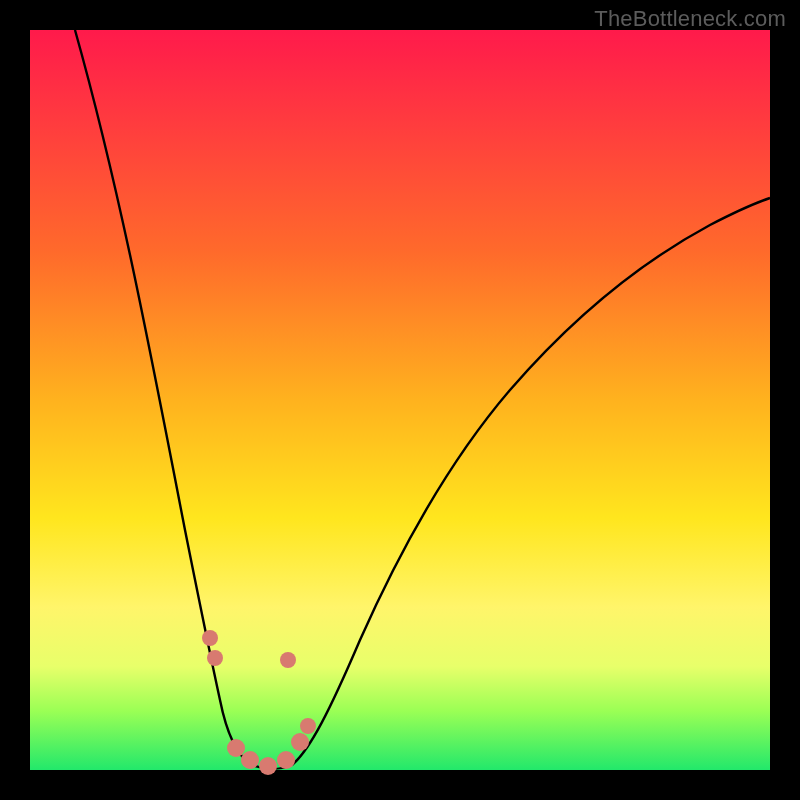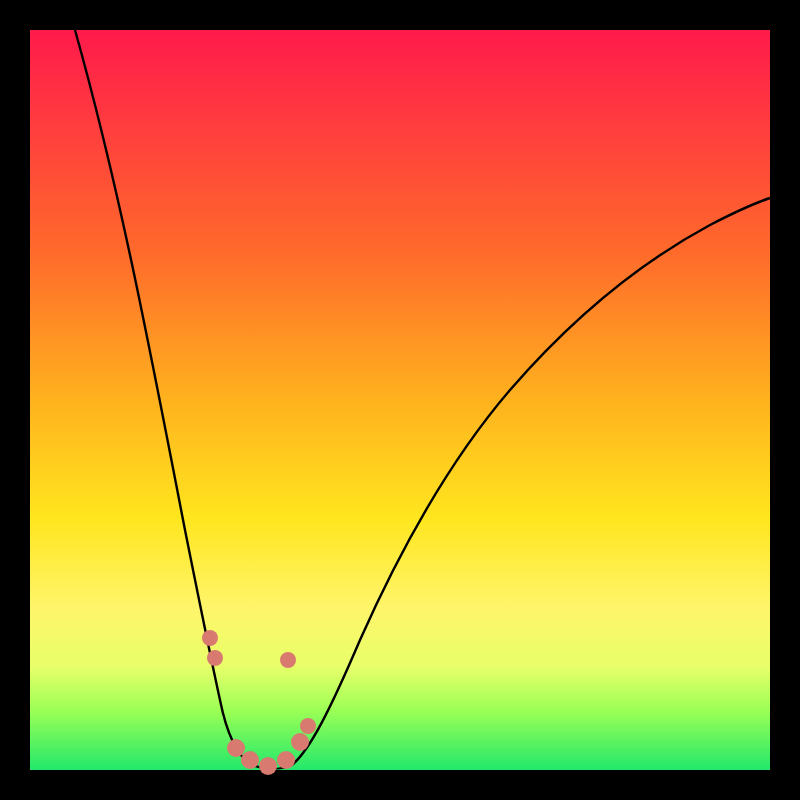--- a/index.html
+++ b/index.html
@@ -86,13 +86,14 @@
       <circle class="dot" cx="185" cy="628" r="8"></circle>
       <circle class="dot" cx="206" cy="718" r="9"></circle>
       <circle class="dot" cx="220" cy="730" r="9"></circle>
       <circle class="dot" cx="238" cy="736" r="9"></circle>
       <circle class="dot" cx="256" cy="730" r="9"></circle>
       <circle class="dot" cx="270" cy="712" r="9"></circle>
       <circle class="dot" cx="278" cy="696" r="8"></circle>
       <circle class="dot" cx="258" cy="630" r="8"></circle>
     </svg>
   </div>
+  <div class="watermark">TheBottleneck.com</div>
 </div>
 
 </body></html>

